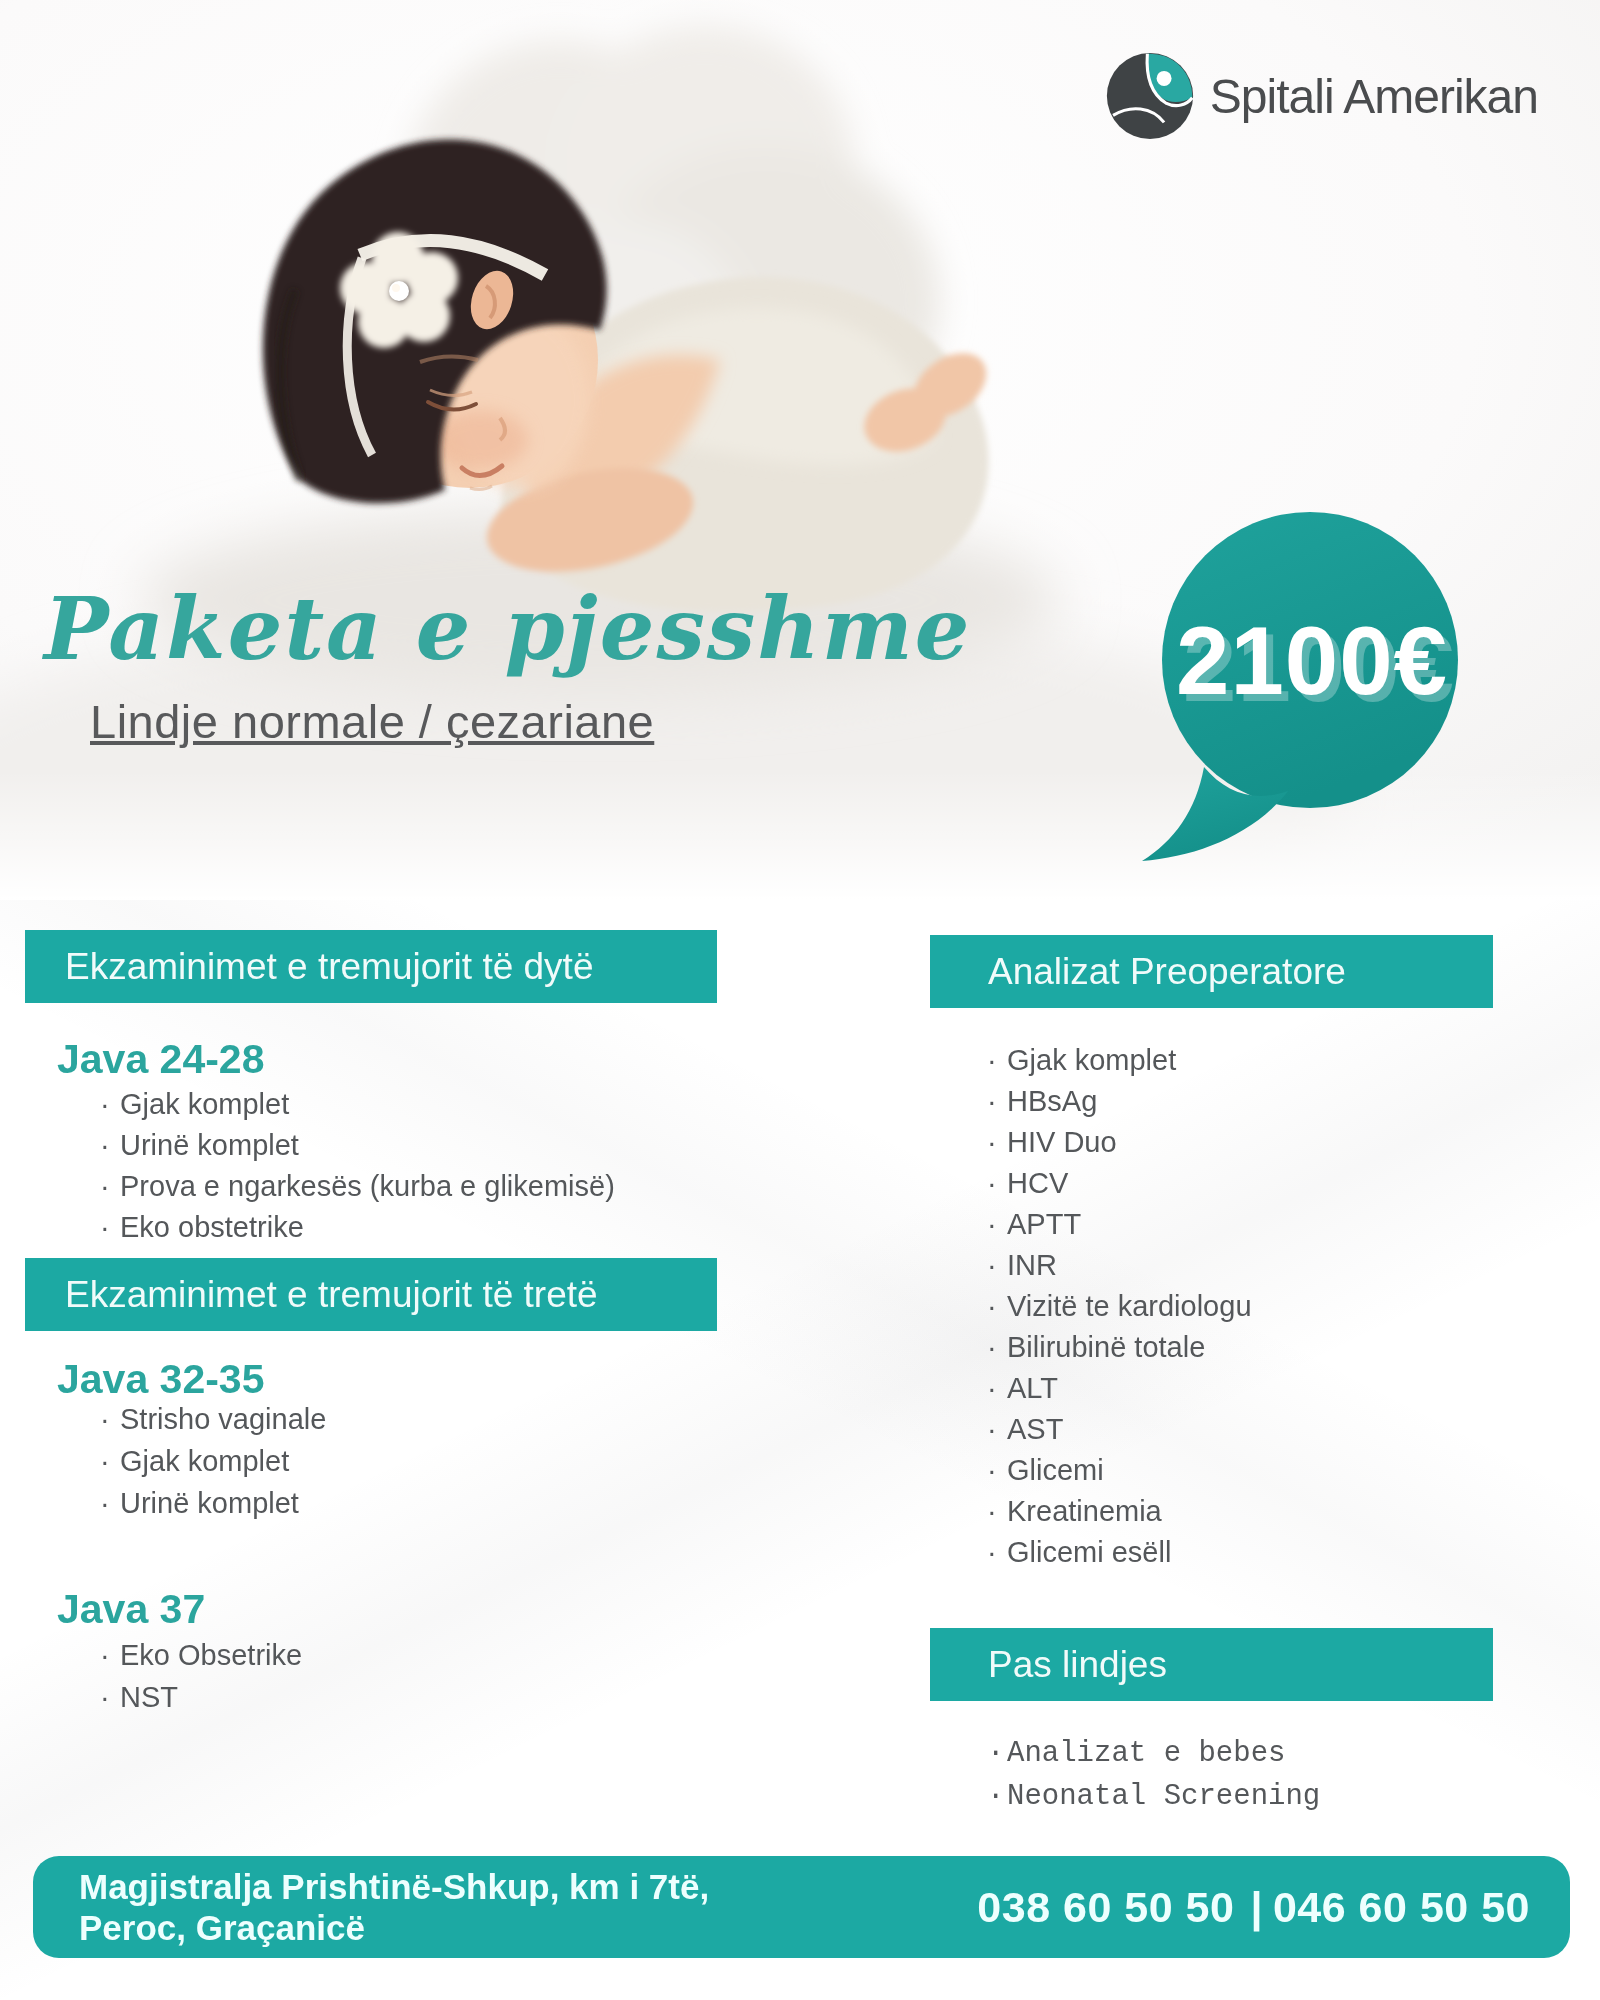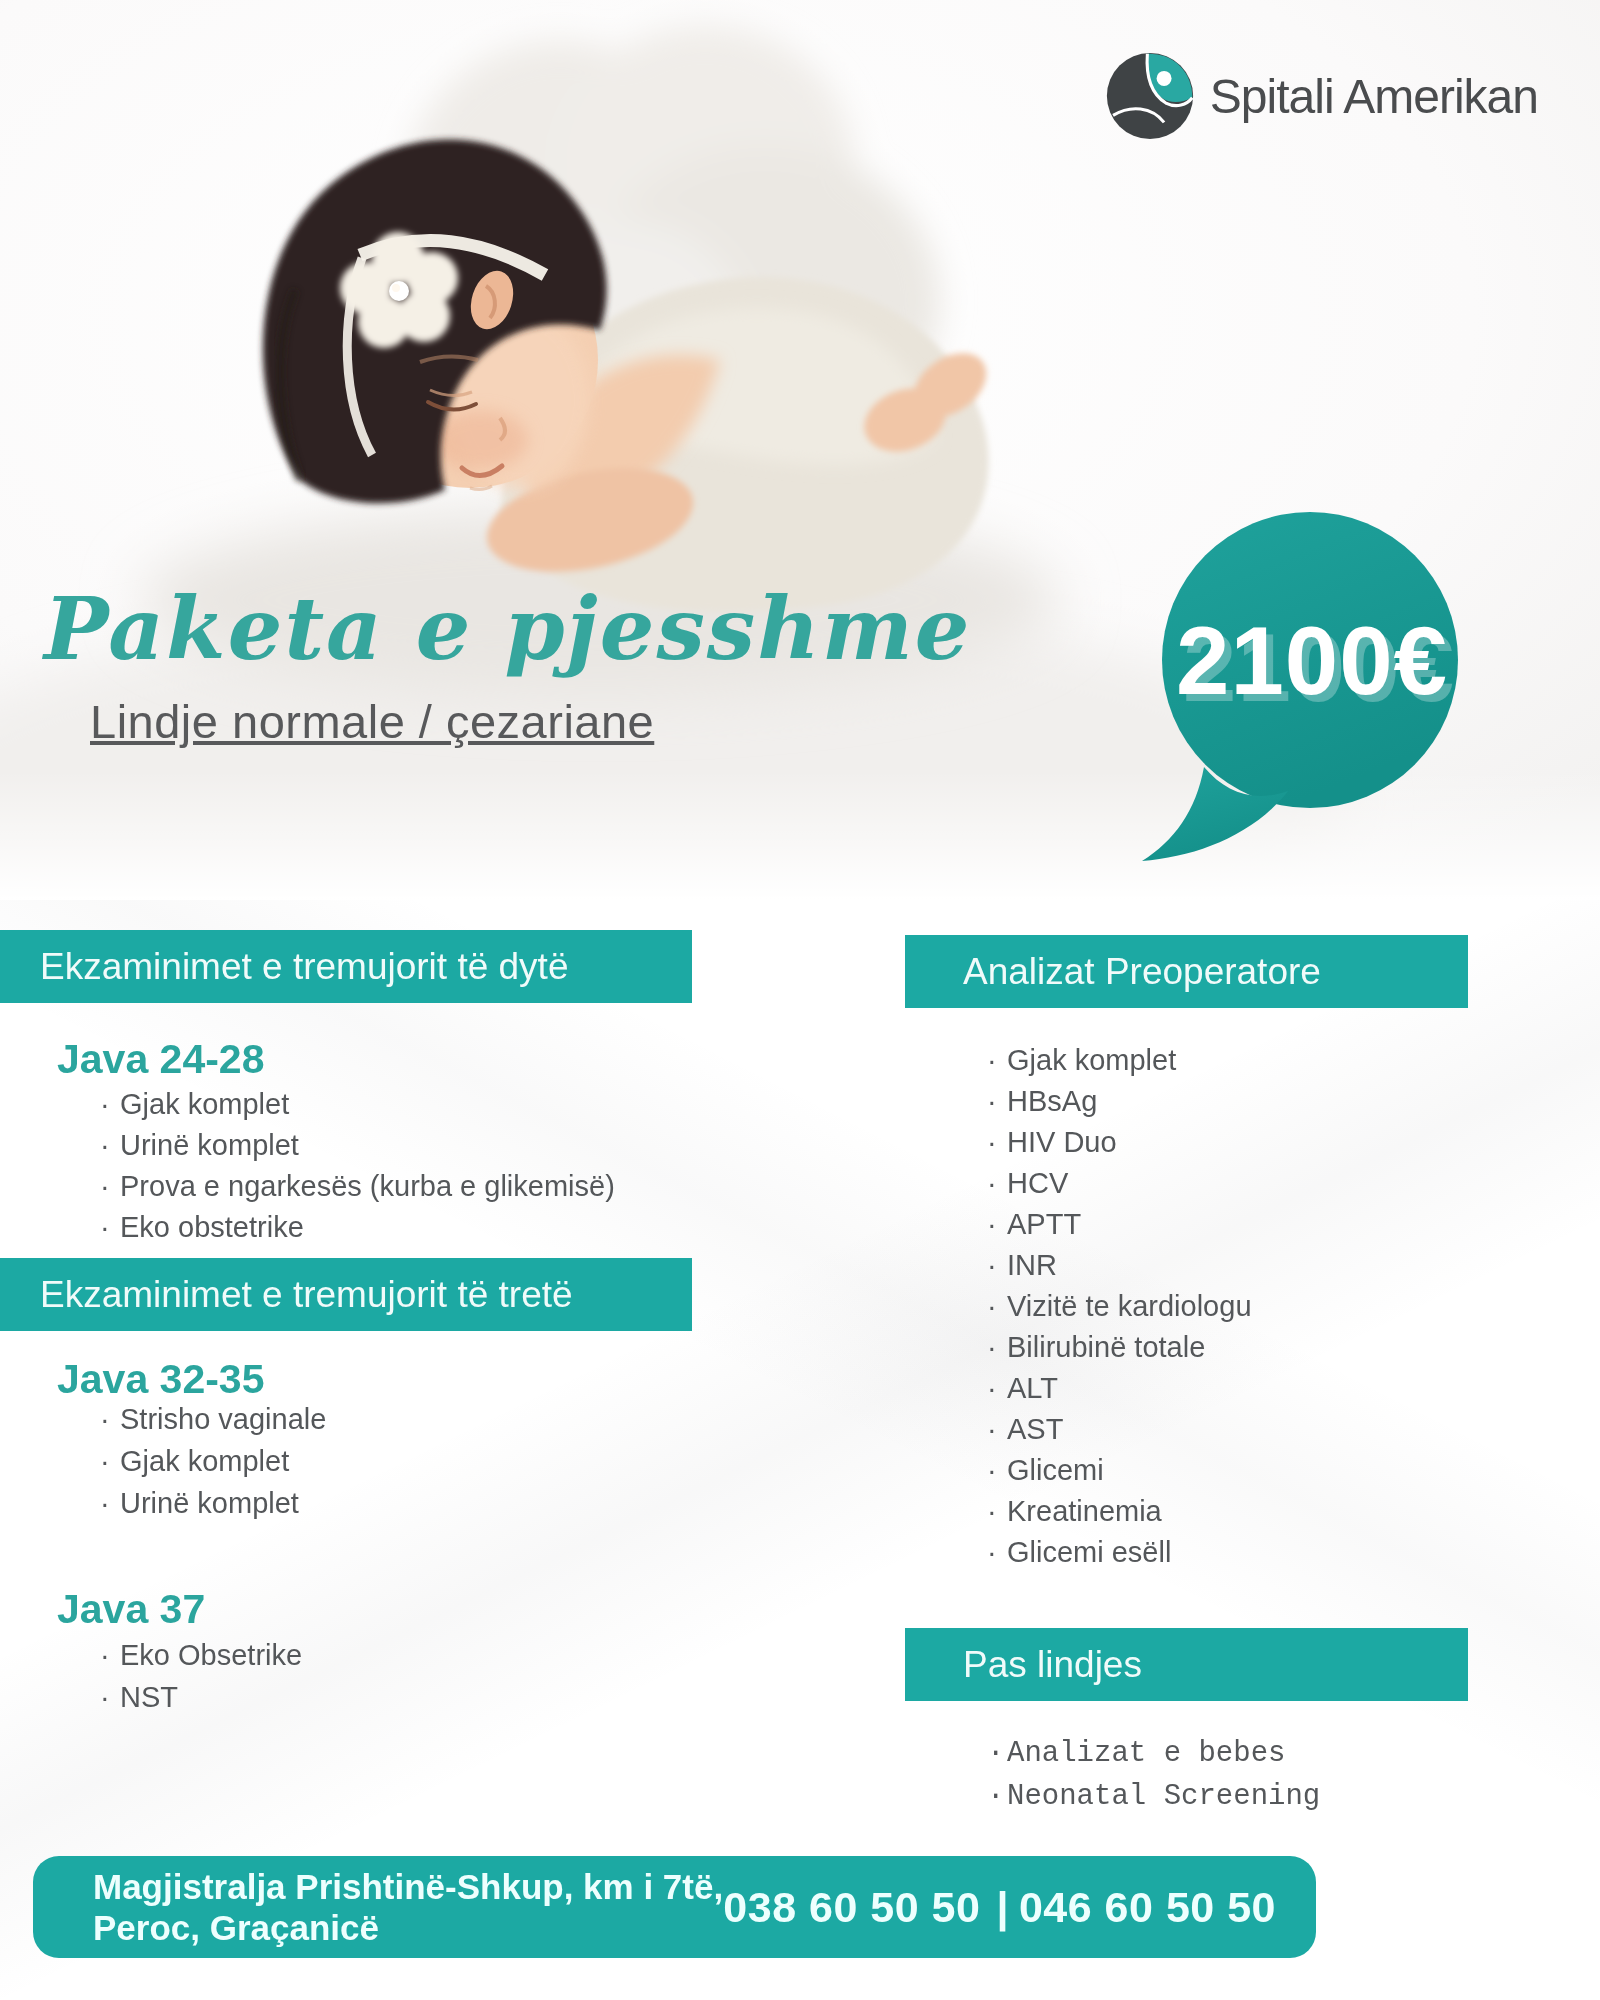--- a/index.html
+++ b/index.html
@@ -36,21 +36,21 @@
     font-size:86px;color:var(--script-teal);letter-spacing:2px;}
   .hero-subtitle{position:absolute;left:90px;top:694px;z-index:2;
     font-size:47px;color:var(--subtitle);letter-spacing:0.5px;text-decoration:underline;}
 
   .bubble{position:absolute;left:1120px;top:505px;width:370px;height:370px;z-index:2;}
   .bubble-price{position:absolute;left:1162px;top:606px;width:300px;z-index:3;
     text-align:center;font-size:96px;font-weight:bold;color:#fff;letter-spacing:1px;
     text-shadow:7px 7px 0 rgba(255,255,255,0.28);}
 
   .bar{position:absolute;height:73px;background:var(--accent);color:var(--bar-text);
-    font-size:37px;line-height:73px;z-index:2;white-space:nowrap;}
+    font-size:37px;line-height:73px;z-index:2;white-space:nowrap;margin-left:25px;}
   .bar-left{left:0;width:692px;padding-left:40px;}
   .bar-right{left:905px;width:563px;padding-left:58px;}
   #bar1{top:930px;}
   #bar2{top:1258px;}
   #bar3{top:935px;}
   #bar4{top:1628px;}
 
   .java-title{position:absolute;left:57px;z-index:2;font-size:41px;font-weight:bold;color:var(--heading-teal);}
   #java1{top:1036px;}
   #java2{top:1356px;}
@@ -63,23 +63,23 @@
   #list-java1 li{line-height:41px;}
   #list-java2{left:100px;top:1398px;font-size:29px;}
   #list-java2 li{line-height:42px;}
   #list-java3{left:100px;top:1634px;font-size:29px;}
   #list-java3 li{line-height:42px;}
   #list-preop{left:987px;top:1040px;font-size:29px;}
   #list-preop li{line-height:41px;}
   #list-post{left:987px;top:1732px;font-size:29px;font-family:Liberation Mono, monospace;}
   #list-post li{line-height:43px;}
 
-  .footer{position:absolute;left:33px;top:1856px;width:1283px;height:102px;z-index:2;
+  .footer{position:absolute;left:33px;top:1856px;width:1537px;height:102px;z-index:2;
     background:var(--accent);border-radius:26px;display:flex;align-items:center;
-    justify-content:space-between;padding:0 40px 0 60px;color:var(--footer-text);}
+    justify-content:space-between;padding:0 40px 0 46px;color:var(--footer-text);}
   .footer-address{font-size:35px;font-weight:bold;line-height:41px;}
   .footer-phones{font-size:43px;font-weight:bold;letter-spacing:0.5px;white-space:nowrap;}
   .footer-phones .sep{padding:0 10px 0 16px;}
 </style>
 </head>
 <body>
 
 <div class="page">
 
   <div class="streak streak-a"></div>

